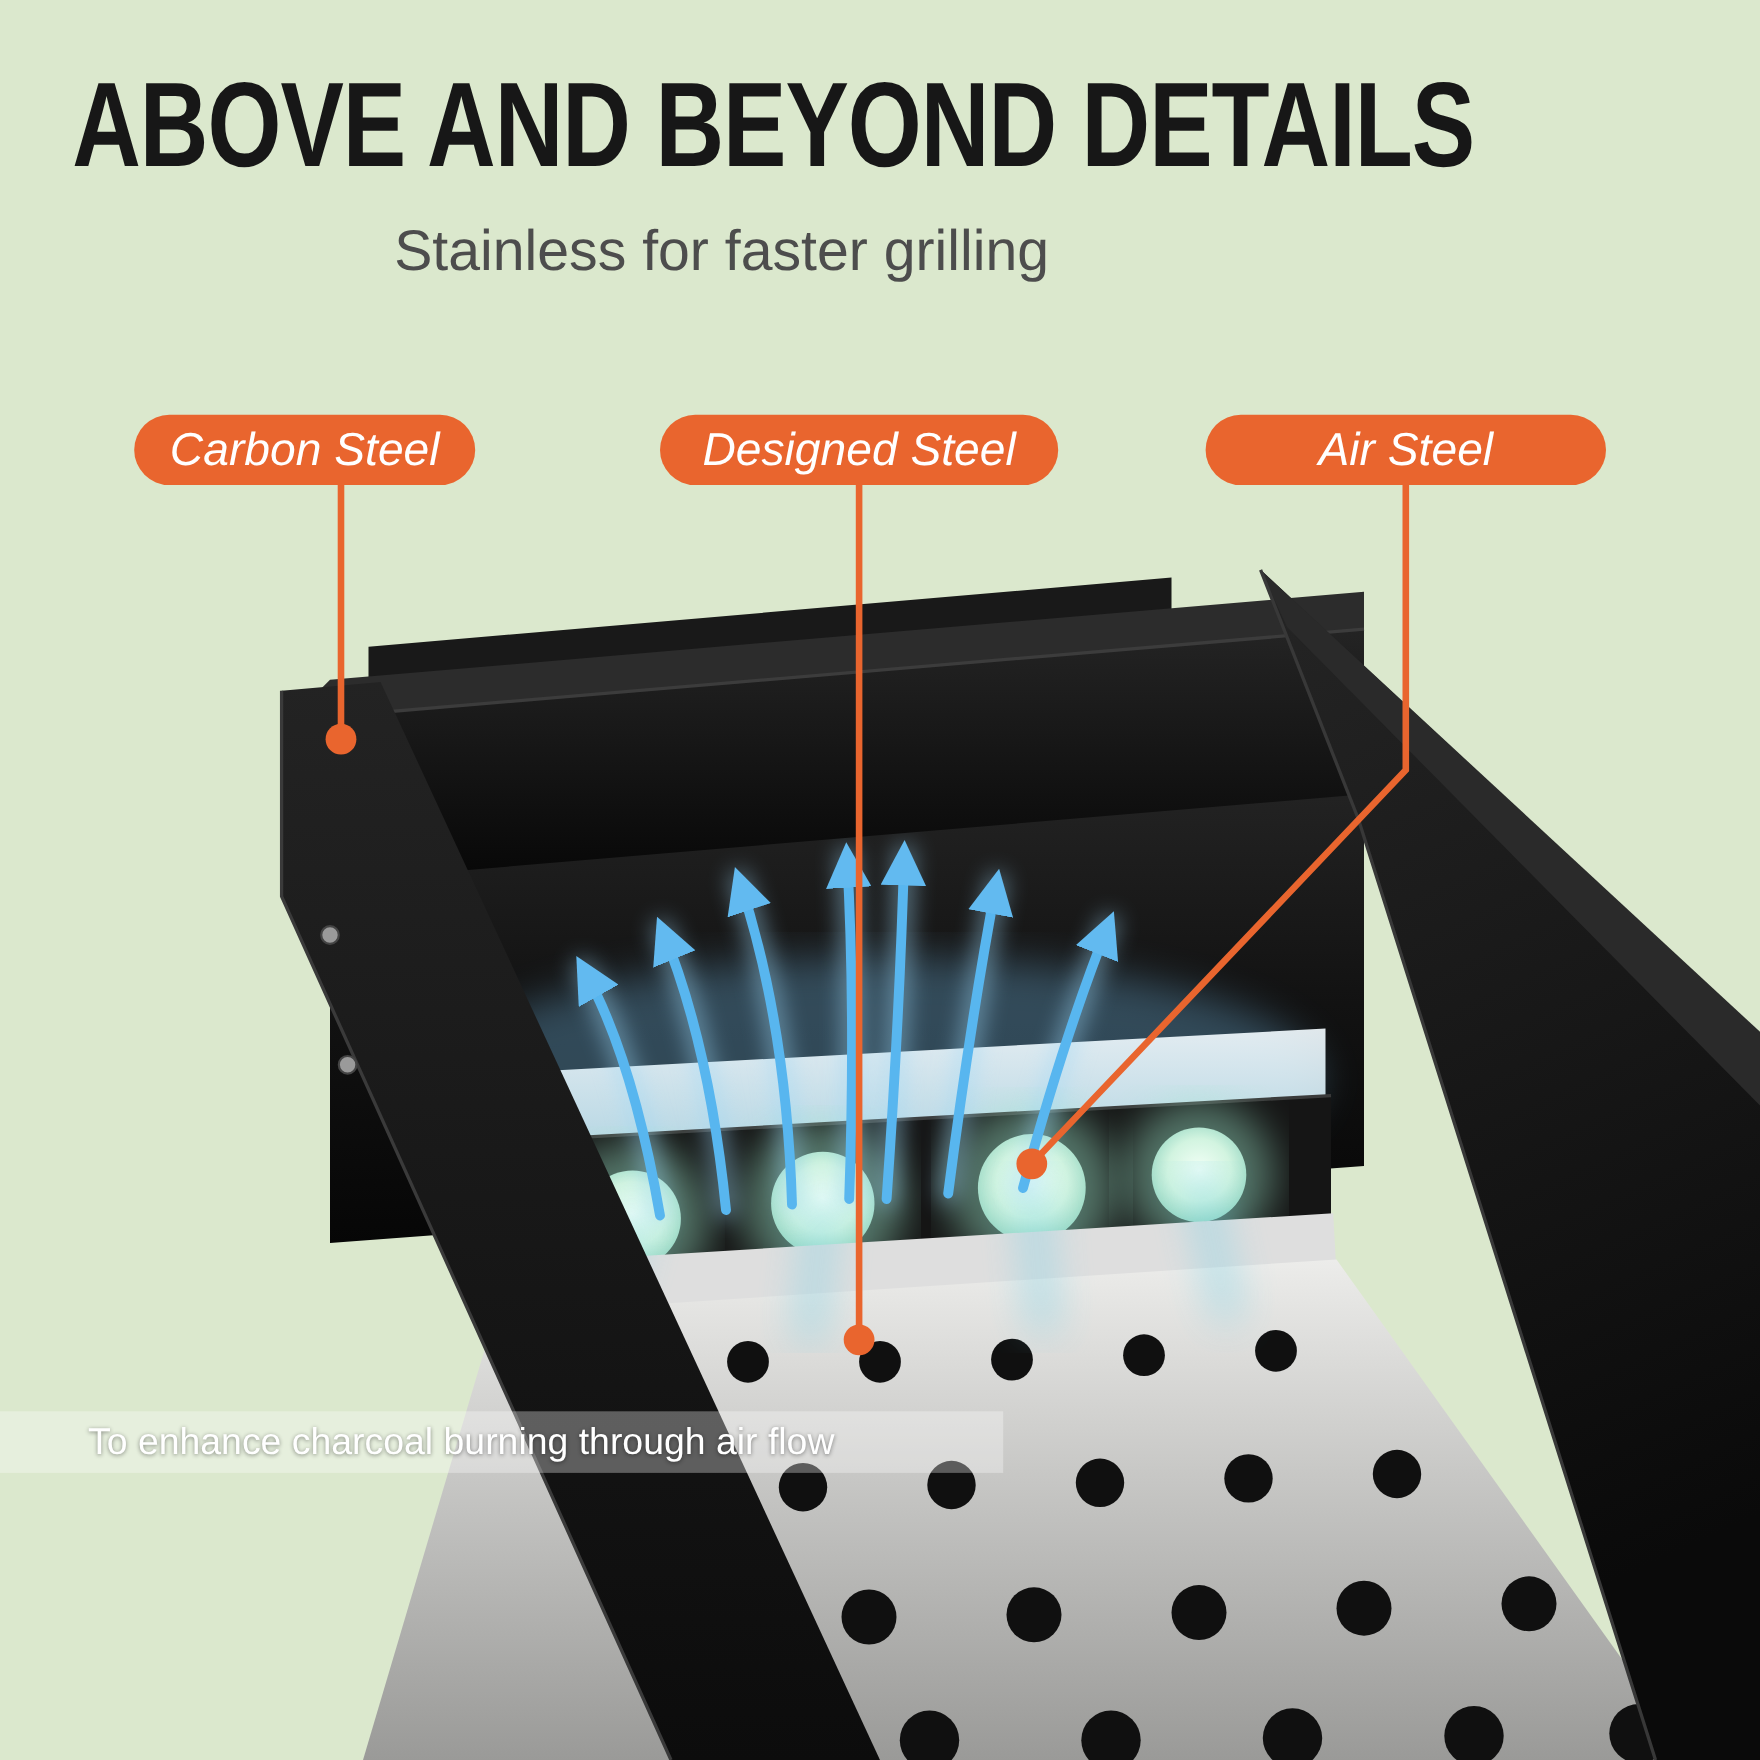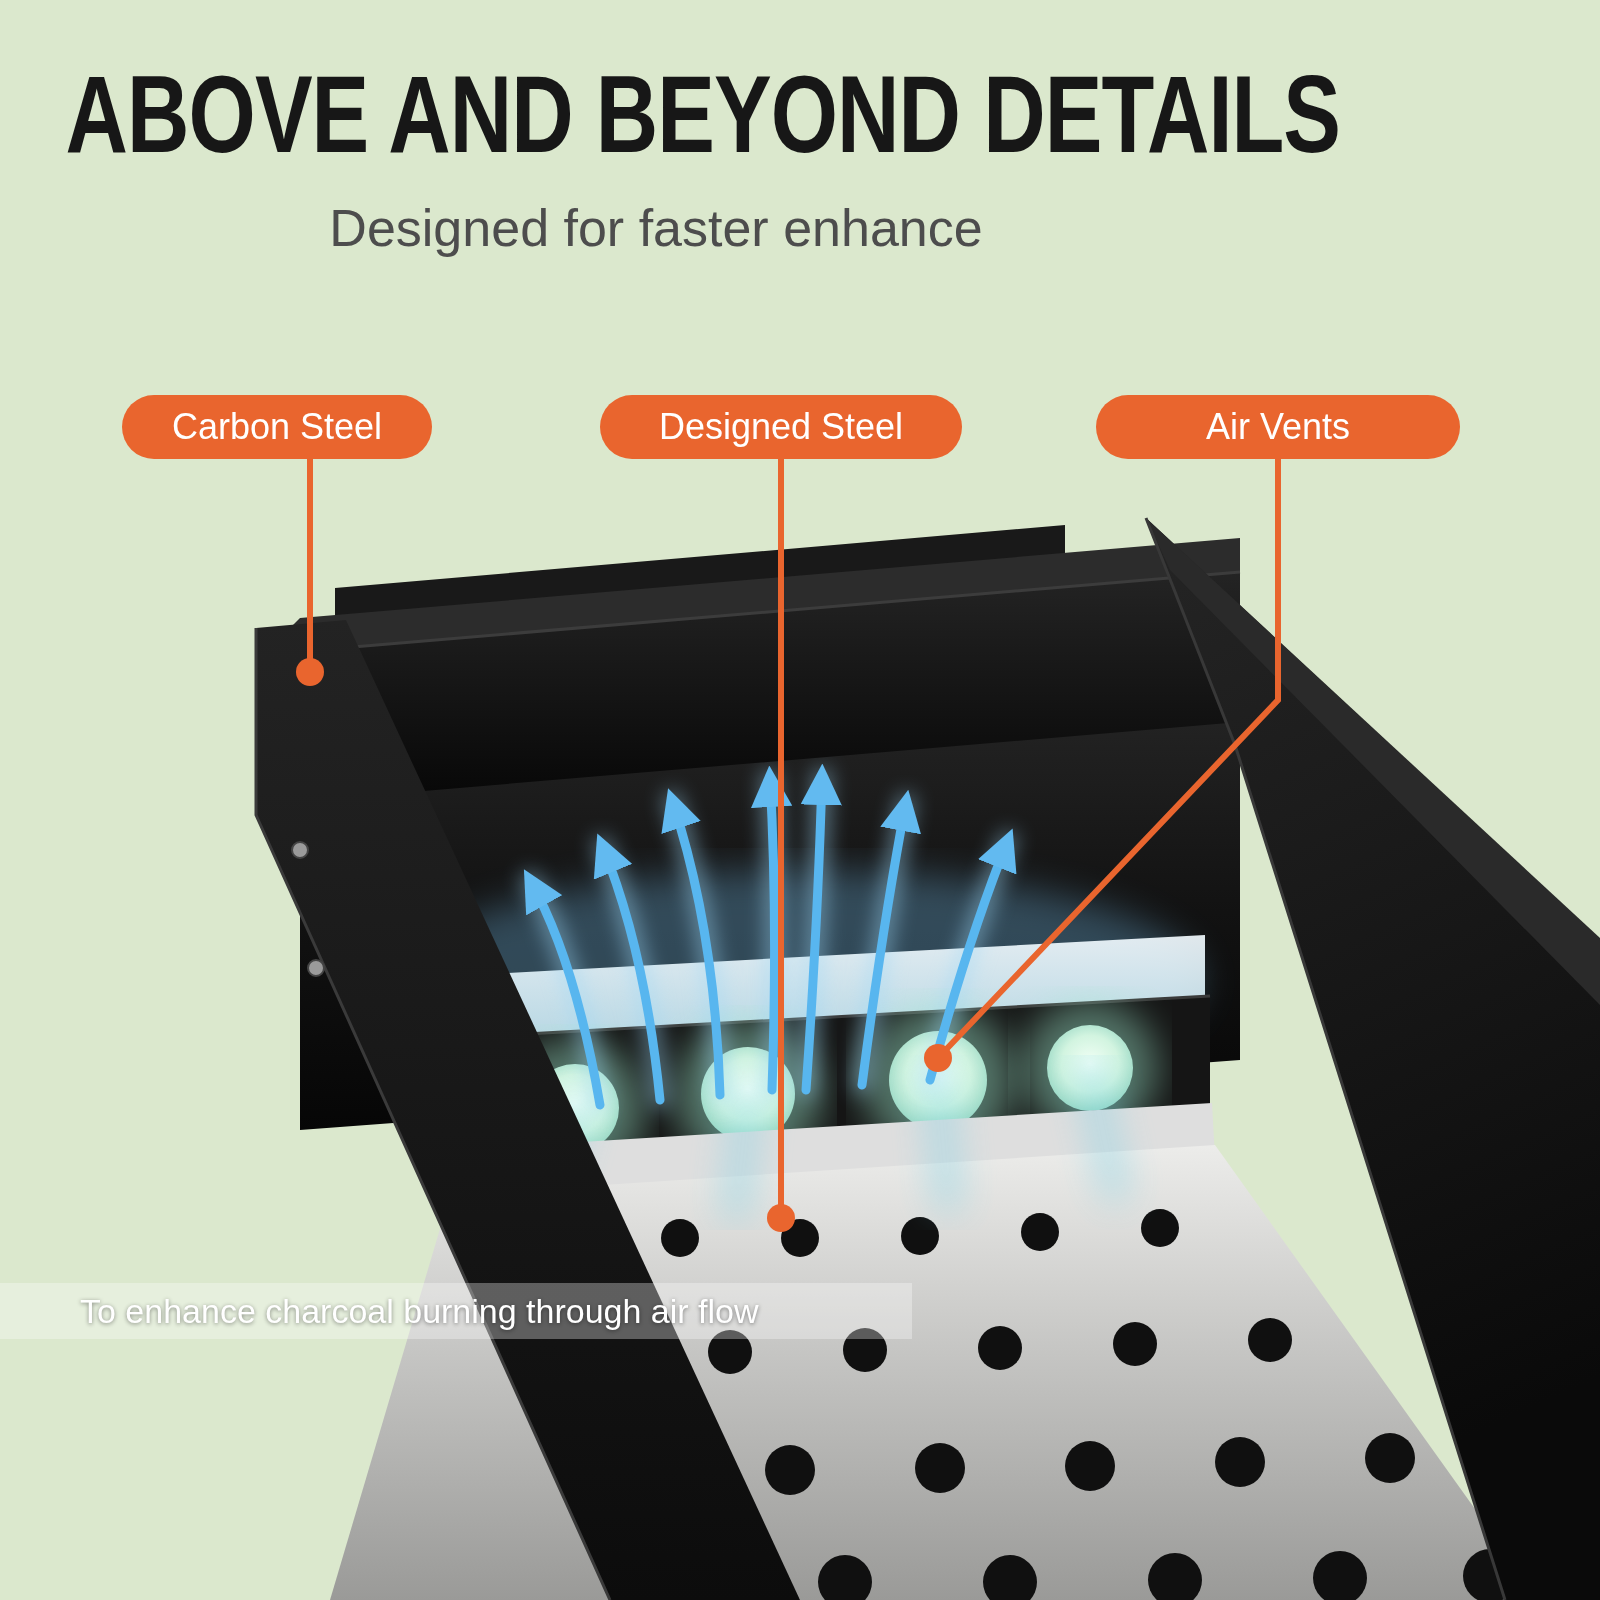--- a/index.html
+++ b/index.html
@@ -27,27 +27,28 @@
   .subtitle{
     margin:36px 0 0 0;
     font-size:52px;
     font-weight:400;
     color:#4d4d4d;
   }
   .scene{
     position:absolute;top:0;left:0;width:1600px;height:1600px;z-index:1;
   }
   .pill{
-    position:absolute;top:395px;height:64px;
+    position:absolute;top:377px;height:64px;
     background:#e9652e;
     border-radius:34px;
     color:#ffffff;
-    font-size:36px;
+    font-size:42px;
     display:flex;align-items:center;justify-content:center;
     z-index:3;
+    font-style:italic;
   }
   .pill-carbon{left:122px;width:310px;}
   .pill-stainless{left:600px;width:362px;}
   .pill-air{left:1096px;width:364px;}
   .caption-bar{
     position:absolute;left:0;top:1283px;width:912px;height:56px;
     background:rgba(255,255,255,0.32);
     display:flex;align-items:center;
     padding-left:80px;box-sizing:border-box;
     z-index:3;
@@ -213,28 +214,28 @@
     <circle cx="310" cy="672" r="14" fill="#e9652e"></circle>
     <line x1="781" y1="441" x2="781" y2="1218" stroke="#e9652e" stroke-width="6"></line>
     <circle cx="781" cy="1218" r="14" fill="#e9652e"></circle>
     <polyline points="1278,441 1278,700 938,1058" fill="none" stroke="#e9652e" stroke-width="6"></polyline>
     <circle cx="938" cy="1058" r="14" fill="#e9652e"></circle>
   </g>
 </svg>
 
 <div class="header">
   <h1 class="title">ABOVE AND BEYOND DETAILS</h1>
-  <p class="subtitle">Designed for faster enhance</p>
+  <p class="subtitle">Stainless for faster grilling</p>
 </div>
 
 <div class="pill pill-carbon">
   <span>Carbon Steel</span>
 </div>
 <div class="pill pill-stainless">
   <span>Designed Steel</span>
 </div>
 <div class="pill pill-air">
-  <span>Air Vents</span>
+  <span>Air Steel</span>
 </div>
 
 <div class="caption-bar">
   <span class="caption-text">To enhance charcoal burning through air flow</span>
 </div>
 
 </body></html>

